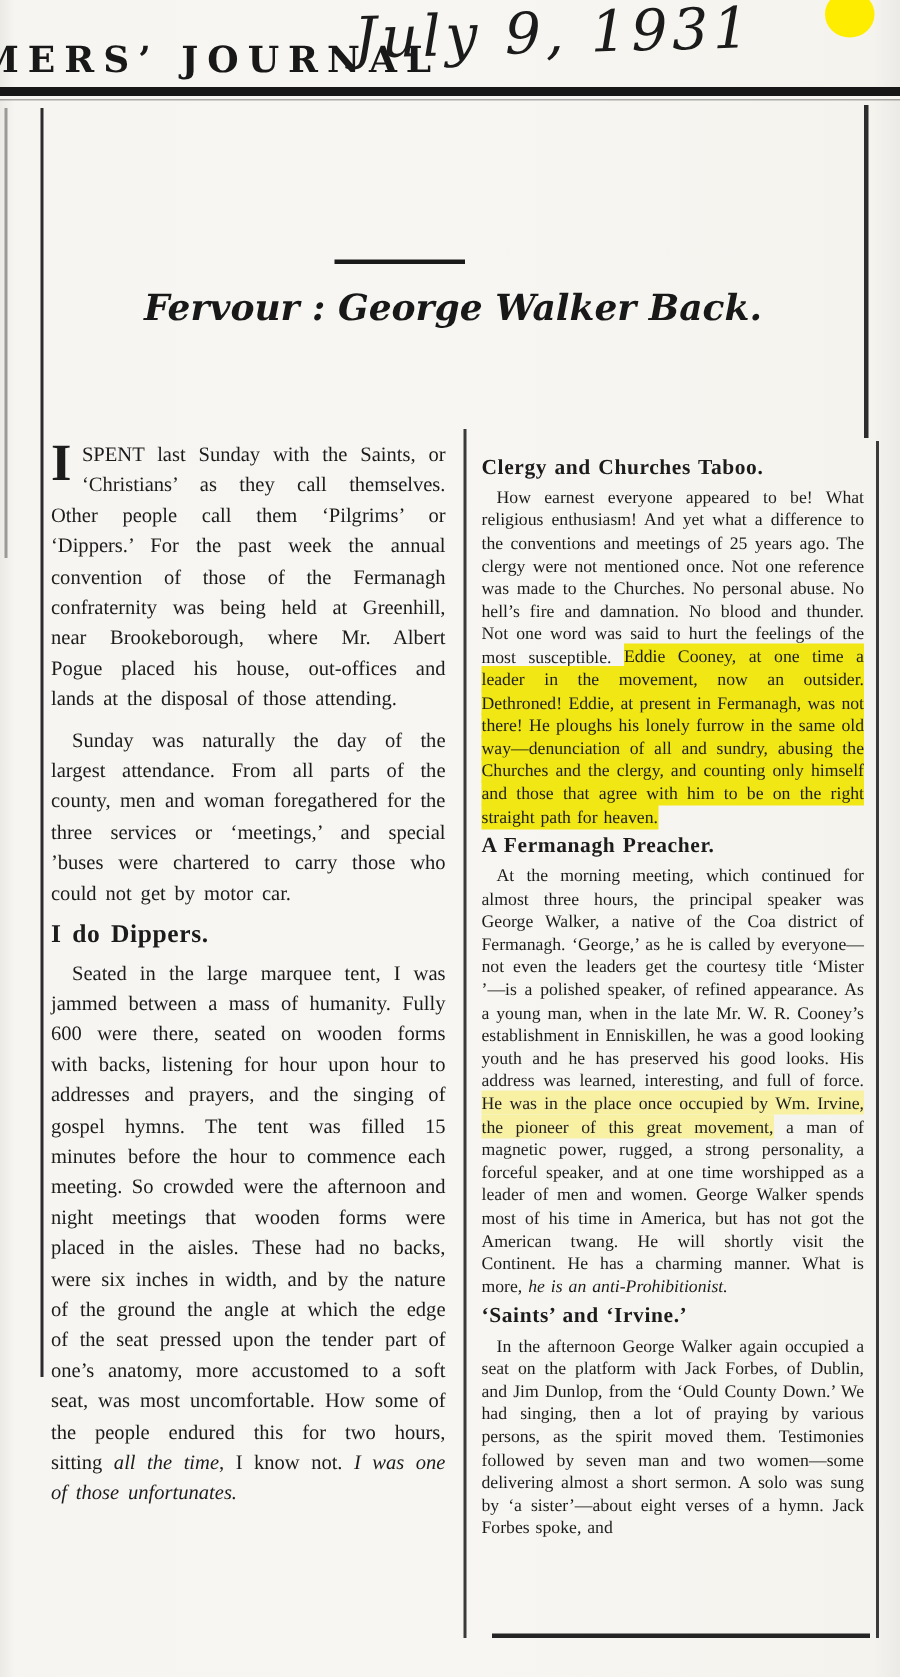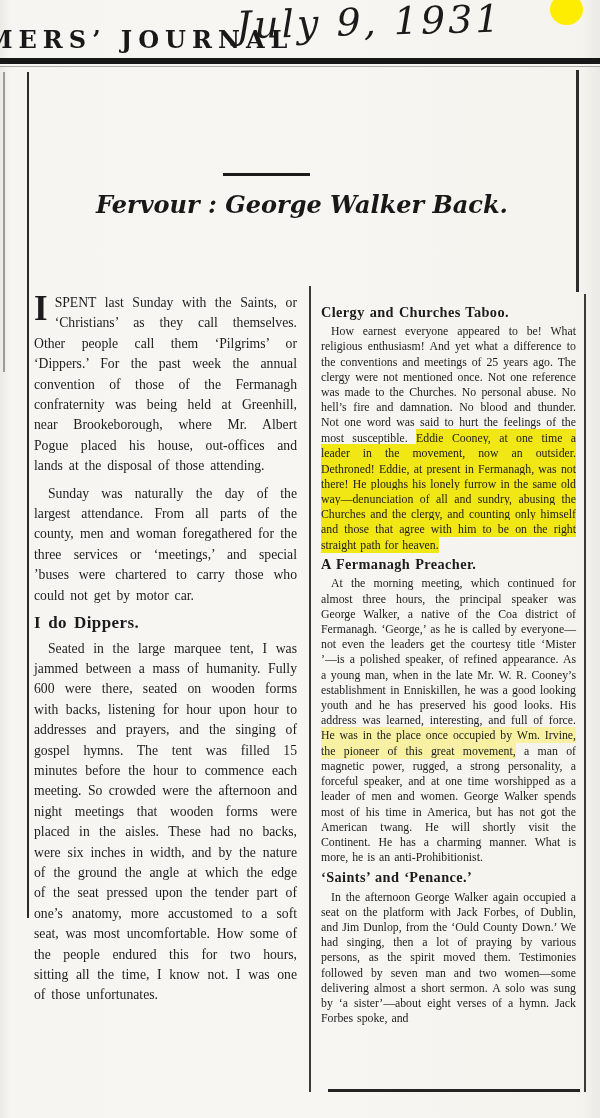--- a/index.html
+++ b/index.html
@@ -44,21 +44,21 @@
   .col{position:absolute;top:293px;text-align:justify;}
   .col-left{left:34px;width:263px;font-size:13.7px;line-height:20.4px;word-spacing:2.5px;}
   .col-right{left:321px;width:255px;font-size:11.8px;line-height:15.2px;word-spacing:1px;}
   .col p{margin:0 0 7px 0;text-indent:14px;}
   .col p.lead{text-indent:0;}
   .col-right p{margin:0 0 5px 0;text-indent:10px;}
   .col h3{font-size:17px;font-weight:bold;margin:6px 0 5px 0;text-align:left;letter-spacing:.4px;}
   .col-right h3{font-size:14.3px;margin:5px 0 4px 0;}
   .col-right h3.first{margin-top:12px;}
   .dropcap{float:left;font-size:35px;line-height:30px;font-weight:bold;padding:1px 7px 0 0;}
-  .it{}
+  .it{font-style:italic;}
   .hl{background:#f1e714;padding:1.5px 0;box-decoration-break:clone;-webkit-box-decoration-break:clone;}
   .hl2{background:#f8f1a4;padding:1px 0;box-decoration-break:clone;margin-top:36px;-webkit-box-decoration-break:clone;}
 </style>
 </head>
 <body>
 
 <div class="page">
 
   <div class="masthead-title">MERS’ JOURNAL</div>
   <div class="handwritten-date">July 9, 1931</div>
@@ -84,17 +84,17 @@
     <p><span>Sunday was naturally the day of the largest attendance. From all parts of the county, men and woman foregathered for the three services or ‘meetings,’ and special ’buses were chartered to carry those who could not get by motor car.</span></p>
     <h3>I do Dippers.</h3>
     <p><span>Seated in the large marquee tent, I was jammed between a mass of humanity. Fully 600 were there, seated on wooden forms with backs, listening for hour upon hour to addresses and prayers, and the singing of gospel hymns. The tent was filled 15 minutes before the hour to commence each meeting. So crowded were the afternoon and night meetings that wooden forms were placed in the aisles. These had no backs, were six inches in width, and by the nature of the ground the angle at which the edge of the seat pressed upon the tender part of one’s anatomy, more accustomed to a soft seat, was most uncomfortable. How some of the people endured this for two hours, sitting </span><span class="it">all the time</span><span>, I know not. </span><span class="it">I was one of those unfortunates.</span></p>
   </div>
 
   <div class="col col-right">
     <h3 class="first">Clergy and Churches Taboo.</h3>
     <p><span>How earnest everyone appeared to be! What religious enthusiasm! And yet what a difference to the conventions and meetings of 25 years ago. The clergy were not mentioned once. Not one reference was made to the Churches. No personal abuse. No hell’s fire and damnation. No blood and thunder. Not one word was said to hurt the feelings of the most susceptible. </span><span class="hl">Eddie Cooney, at one time a leader in the movement, now an outsider. Dethroned! Eddie, at present in Fermanagh, was not there! He ploughs his lonely furrow in the same old way—denunciation of all and sundry, abusing the Churches and the clergy, and counting only himself and those that agree with him to be on the right straight path for heaven.</span></p>
     <h3>A Fermanagh Preacher.</h3>
     <p><span>At the morning meeting, which continued for almost three hours, the principal speaker was George Walker, a native of the Coa district of Fermanagh. ‘George,’ as he is called by everyone—not even the leaders get the courtesy title ‘Mister ’—is a polished speaker, of refined appearance. As a young man, when in the late Mr. W. R. Cooney’s establishment in Enniskillen, he was a good looking youth and he has preserved his good looks. His address was learned, interesting, and full of force. </span><span class="hl2">He was in the place once occupied by Wm. Irvine, the pioneer of this great movement,</span><span> a man of magnetic power, rugged, a strong personality, a forceful speaker, and at one time worshipped as a leader of men and women. George Walker spends most of his time in America, but has not got the American twang. He will shortly visit the Continent. He has a charming manner. What is more, </span><span class="it">he is an anti-Prohibitionist.</span></p>
-    <h3>‘Saints’ and ‘Penance.’</h3>
+    <h3>‘Saints’ and ‘Irvine.’</h3>
     <p><span>In the afternoon George Walker again occupied a seat on the platform with Jack Forbes, of Dublin, and Jim Dunlop, from the ‘Ould County Down.’ We had singing, then a lot of praying by various persons, as the spirit moved them. Testimonies followed by seven man and two women—some delivering almost a short sermon. A solo was sung by ‘a sister’—about eight verses of a hymn. Jack Forbes spoke, and</span></p>
   </div>
 
 </div>
 
 </body></html>

